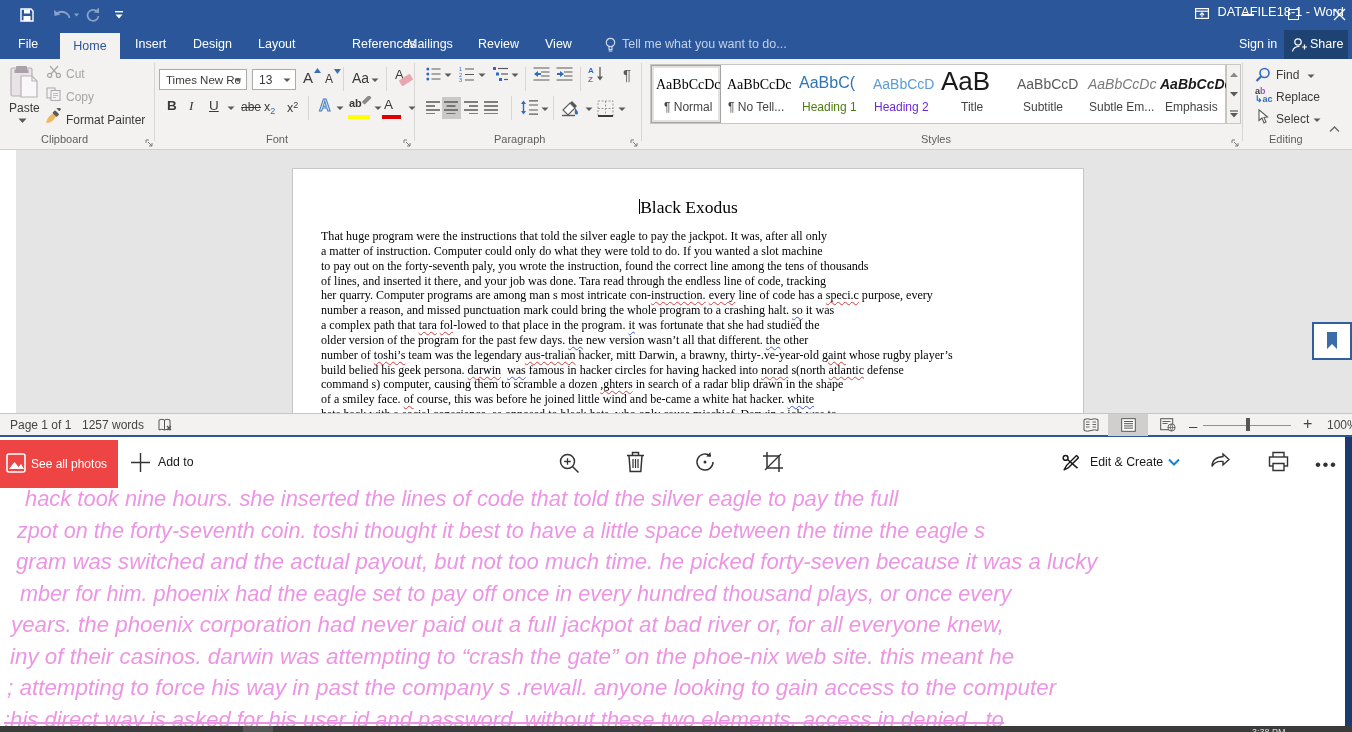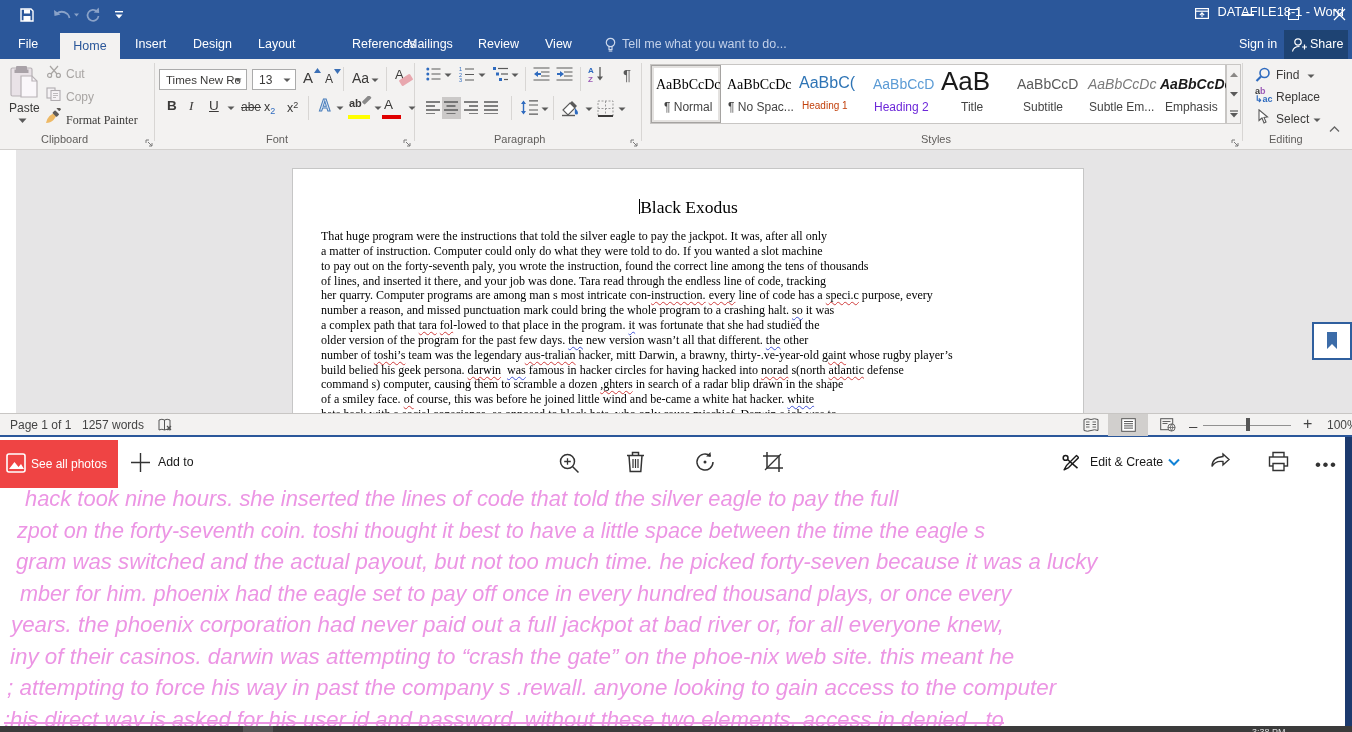--- a/index.html
+++ b/index.html
@@ -175,21 +175,21 @@
       <rect x="5" y="3.5" width="9" height="10" fill="#f6f3f5" stroke="#b0acaf" stroke-width="1.1"></rect>
       <path d="M7 6.5 h5 M7 8.5 h5 M7 10.5 h3" stroke="#b0acaf" stroke-width="0.8"></path>
     </svg>
     <div class="ribtxt" style="left:66px;top:31px;color:#a8a5a3;">Copy</div>
 
     <svg class="abs" style="left:45px;top:49px" width="17" height="16" viewBox="0 0 17 16">
       <path d="M1 15 q0.5 -4 3.5 -7 l3.5 -2.5 3 3 -2.5 3.5 q-3 3 -7.5 3 z" fill="#eeb965"></path>
       <rect x="7.8" y="3.6" width="6" height="4" rx="0.9" fill="#5f5b58" transform="rotate(45 10.8 5.6)"></rect>
       <rect x="11.8" y="-0.6" width="4" height="2.8" rx="0.7" fill="#5f5b58" transform="rotate(45 13.8 0.8)"></rect>
     </svg>
-    <div class="ribtxt" style="left:66px;top:54px;color:#3b3a39;font-family:Liberation Serif, serif;">Format Painter</div>
+    <div class="ribtxt" style="left:66px;top:54px;color:#3b3a39;">Format Painter</div>
 
     <div class="combo" style="left:159px;top:10px;width:88px;height:21px;">
       <div class="ribtxt" style="left:6px;top:4px;color:#3b3a39;font-size:11.5px;">Times New Ro</div>
       <svg style="position:absolute;right:4px;top:8px" width="8" height="5" viewBox="0 0 8 5">
           <path d="M0.5 0.5 L4 4 L7.5 0.5" fill="#5a5a5a"></path>
         </svg>
     </div>
     <div class="combo" style="left:252px;top:10px;width:44px;height:21px;">
       <div class="ribtxt" style="left:6px;top:3px;color:#3b3a39;">13</div>
       <svg style="position:absolute;right:4px;top:8px" width="8" height="5" viewBox="0 0 8 5">
@@ -343,23 +343,23 @@
     </svg>
     <svg class="abs" style="left:618px;top:48px" width="8" height="5" viewBox="0 0 8 5">
         <path d="M0.5 0.5 L4 4 L7.5 0.5" fill="#5a5a5a"></path>
       </svg>
 
     <div class="abs" style="left:650px;top:5px;width:576px;height:60px;background:#fff;border:1px solid #c8c6c4;"></div>
     <div class="abs" style="left:651px;top:6px;width:70px;height:58px;border:1px solid #a5a3a1;box-shadow:inset 0 0 0 2px #e4e2e0;"></div>
     <div class="abs" style="left:656px;top:18px;font-family:'Liberation Serif',serif;font-size:14px;color:#000;">AaBbCcDc</div>
     <div class="abs" style="left:664px;top:41px;font-size:12px;color:#444;">¶ Normal</div>
     <div class="abs" style="left:727px;top:18px;font-family:'Liberation Serif',serif;font-size:14px;color:#000;">AaBbCcDc</div>
-    <div class="abs" style="left:728px;top:41px;font-size:12px;color:#444;">¶ No Spac...</div>
+    <div class="abs" style="left:728px;top:41px;font-size:12px;color:#444;">¶ No Tell...</div>
     <div class="abs" style="left:799px;top:15px;font-size:16px;color:#2e74b5;">AaBbC(</div>
-    <div class="abs" style="left:802px;top:41px;font-size:10px;color:#c2410c;">Heading 1</div>
+    <div class="abs" style="left:802px;top:41px;font-size:12px;color:#4d7c0f;">Heading 1</div>
     <div class="abs" style="left:873px;top:17px;font-size:14px;color:#5b9bd5;">AaBbCcD</div>
     <div class="abs" style="left:874px;top:41px;font-size:12px;color:#6d28d9;">Heading 2</div>
     <div class="abs" style="left:941px;top:7px;font-size:26px;color:#1a1a1a;">AaB</div>
     <div class="abs" style="left:961px;top:41px;font-size:12px;color:#444;">Title</div>
     <div class="abs" style="left:1017px;top:17px;font-size:14px;color:#5a5a5a;">AaBbCcD</div>
     <div class="abs" style="left:1023px;top:41px;font-size:12px;color:#444;">Subtitle</div>
     <div class="abs" style="left:1088px;top:17px;font-size:14px;font-style:italic;color:#7a7a7a;">AaBbCcDc</div>
     <div class="abs" style="left:1089px;top:41px;font-size:12px;color:#444;">Subtle Em...</div>
     <div class="abs" style="left:1160px;top:17px;font-size:14px;font-style:italic;font-weight:bold;color:#1a1a1a;">AaBbCcDc</div>
     <div class="abs" style="left:1165px;top:41px;font-size:12px;color:#444;">Emphasis</div>

